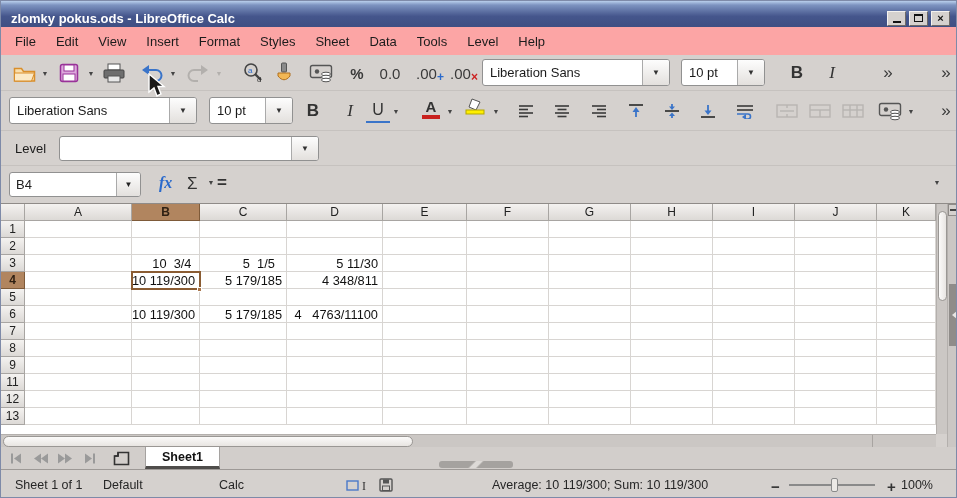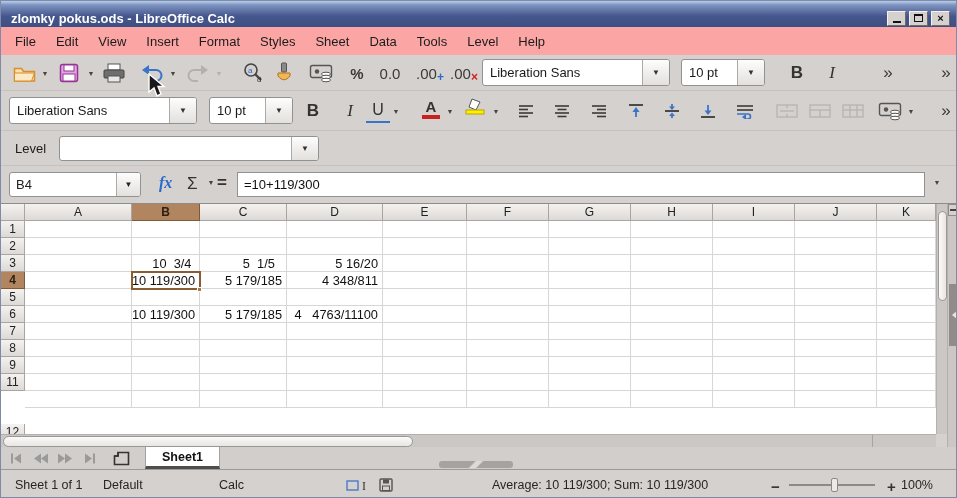--- a/index.html
+++ b/index.html
@@ -377,21 +377,20 @@
     <div class="namebox abs" style="left:8px;top:6px">
       <span class="cval">B4</span>
       <span class="cbtn">
           <span>▼</span>
         </span>
     </div>
     <span class="fxicon abs" style="left:158px;top:8px"><span>fx</span></span>
     <span class="abs" style="left:186px;top:8px;font-size:17px;color:#333"><span>Σ</span></span>
     <span class="abs car" style="left:204px;top:13px">▼</span>
     <span class="abs" style="left:216px;top:7px;font-size:17px;font-weight:bold;color:#333"><span>=</span></span>
-    <div class="forminput abs" style="left:236px;top:6px;width:688px"><span>=10+119/300</span></div>
     <span class="abs car" style="left:930px;top:13px">▼</span>
   </div>
 
   <div id="grid">
       <div class="grow">
         <div class="hcell" style="width: 24px;"></div>
         <div class="hcell" style="width: 107px;">A</div>
         <div class="hcell sel" style="width: 68px;">B</div>
         <div class="hcell" style="width: 87px;">C</div>
         <div class="hcell" style="width: 96px;">D</div>
@@ -429,21 +428,21 @@
         <div class="cell" style="width: 82px;"></div>
         <div class="cell" style="width: 82px;"></div>
         <div class="cell" style="width: 82px;"></div>
         <div class="cell" style="width: 59px;"></div>
       </div>
       <div class="grow">
         <div class="hcell" style="width: 24px;">3</div>
         <div class="cell" style="width: 107px;"></div>
         <div class="cell" style="width: 68px;">10  3/4 </div>
         <div class="cell" style="width: 87px;">5  1/5  </div>
-        <div class="cell" style="width: 96px;">5 16/20</div>
+        <div class="cell" style="width: 96px;">5 11/30</div>
         <div class="cell" style="width: 84px;"></div>
         <div class="cell" style="width: 82px;"></div>
         <div class="cell" style="width: 82px;"></div>
         <div class="cell" style="width: 82px;"></div>
         <div class="cell" style="width: 82px;"></div>
         <div class="cell" style="width: 82px;"></div>
         <div class="cell" style="width: 59px;"></div>
       </div>
       <div class="grow">
         <div class="hcell sel" style="width: 24px;">4</div>
@@ -537,21 +536,21 @@
         <div class="cell" style="width: 96px;"></div>
         <div class="cell" style="width: 84px;"></div>
         <div class="cell" style="width: 82px;"></div>
         <div class="cell" style="width: 82px;"></div>
         <div class="cell" style="width: 82px;"></div>
         <div class="cell" style="width: 82px;"></div>
         <div class="cell" style="width: 82px;"></div>
         <div class="cell" style="width: 59px;"></div>
       </div>
       <div class="grow">
-        <div class="hcell" style="width: 24px; margin-top: 33px;">12</div>
+        <div class="hcell" style="width: 24px;">12</div>
         <div class="cell" style="width: 107px;"></div>
         <div class="cell" style="width: 68px;"></div>
         <div class="cell" style="width: 87px;"></div>
         <div class="cell" style="width: 96px;"></div>
         <div class="cell" style="width: 84px;"></div>
         <div class="cell" style="width: 82px;"></div>
         <div class="cell" style="width: 82px;"></div>
         <div class="cell" style="width: 82px;"></div>
         <div class="cell" style="width: 82px;"></div>
         <div class="cell" style="width: 82px;"></div>

